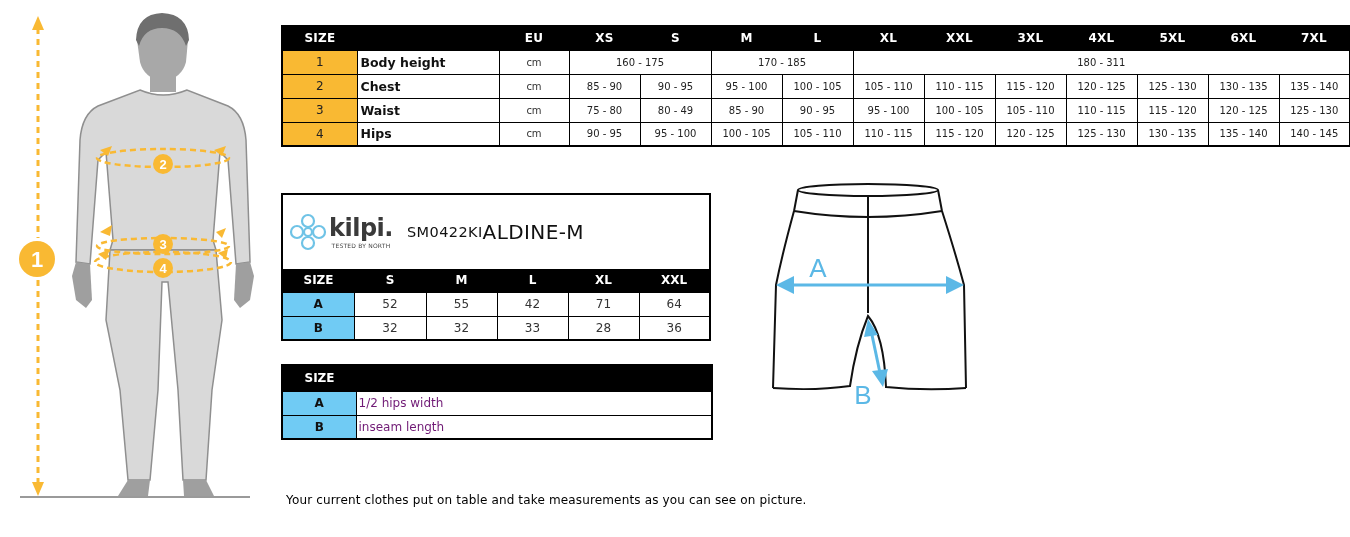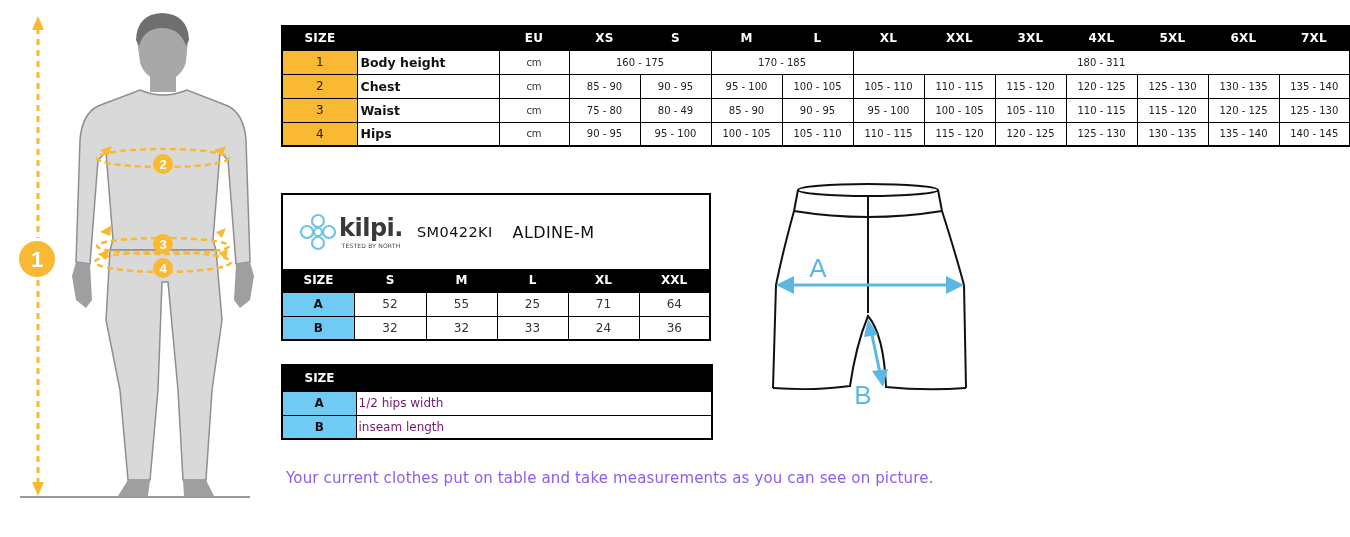--- a/index.html
+++ b/index.html
@@ -19,38 +19,38 @@
   #main-table td.label { text-align: left; padding-left: 3px; font-weight: bold; font-size: 12.5px; color: #111; }
   #main-table td.unit { color: #333; }
 
   
   #product-table { left: 281px; top: 193px; width: 430px; border: 2px solid #000; }
   #product-table td.brand { height: 74px; border: none; background: #fff; }
   #product-table th { background: #000; color: #fff; font-weight: bold; height: 23px; font-size: 12px; }
   #product-table td { height: 24px; border: 1px solid #000; color: #333; font-size: 12px; }
   #product-table td.key { background: #70cbf4; color: #111; font-weight: bold; }
 
-  .brand-wrap { display: flex; align-items: center; height: 74px; padding-left: 16px; }
+  .brand-wrap { display: flex; align-items: center; height: 74px; padding-left: 6px; }
   .logo { display: flex; align-items: center; width: 118px; }
   .logo-text { display: flex; flex-direction: column; margin-left: 2px; }
   .logo-word { font-size: 24px; font-weight: bold; color: #3a3a3a; line-height: 24px; letter-spacing: -0.5px; }
   .logo-sub { font-size: 6px; color: #444; letter-spacing: 0.2px; margin-top: 2px; }
   .prod-code { font-size: 14.5px; color: #111; letter-spacing: 0.4px; }
-  .prod-name { font-size: 16px; color: #111; margin-left: 20px; letter-spacing: 0.4px; }
+  .prod-name { font-size: 20px; color: #111; letter-spacing: 0.4px; }
 
   
   #legend-table { left: 281px; top: 364px; width: 430px; border: 2px solid #000; }
   #legend-table th { background: #000; color: #fff; font-weight: bold; height: 26px; font-size: 12px; }
   #legend-table td { height: 24px; border: 1px solid #000; font-size: 12px; color: #701a75; }
   #legend-table td.key { background: #70cbf4; color: #111; font-weight: bold; }
   #legend-table td.desc { text-align: left; padding-left: 2px; }
 
   .shorts { position: absolute; left: 760px; top: 175px; width: 220px; height: 240px; }
 
-  .notes { position: absolute; left: 286px; top: 467px; color: #8b5cf6; font-size: 15px; line-height: 23.5px; letter-spacing: 0.15px; }
+  .notes { position: absolute; left: 286px; top: 489px; color: #000000; font-size: 12px; line-height: 23.5px; letter-spacing: 0.15px; }
 </style>
 </head>
 <body>
 
 <div class="figure">
   <svg width="270" height="537" viewBox="0 0 270 537">
 
     <line x1="20" y1="497" x2="250" y2="497" stroke="#9a9a9a" stroke-width="2"></line>
 
     <line x1="38" y1="28" x2="38" y2="238" stroke="#f9b933" stroke-width="3" stroke-dasharray="6,5"></line>
@@ -228,30 +228,30 @@
       <th>S</th>
       <th>M</th>
       <th>L</th>
       <th>XL</th>
       <th>XXL</th>
     </tr>
     <tr>
       <td class="key">A</td>
       <td>52</td>
       <td>55</td>
-      <td>25</td>
+      <td>42</td>
       <td>71</td>
       <td>64</td>
     </tr>
     <tr>
       <td class="key">B</td>
       <td>32</td>
       <td>32</td>
       <td>33</td>
-      <td>24</td>
+      <td>28</td>
       <td>36</td>
     </tr>
   </tbody>
 </table>
 
 <table id="legend-table">
   <colgroup>
     <col style="width:74px">
       <col style="width:356px">
   </colgroup>

